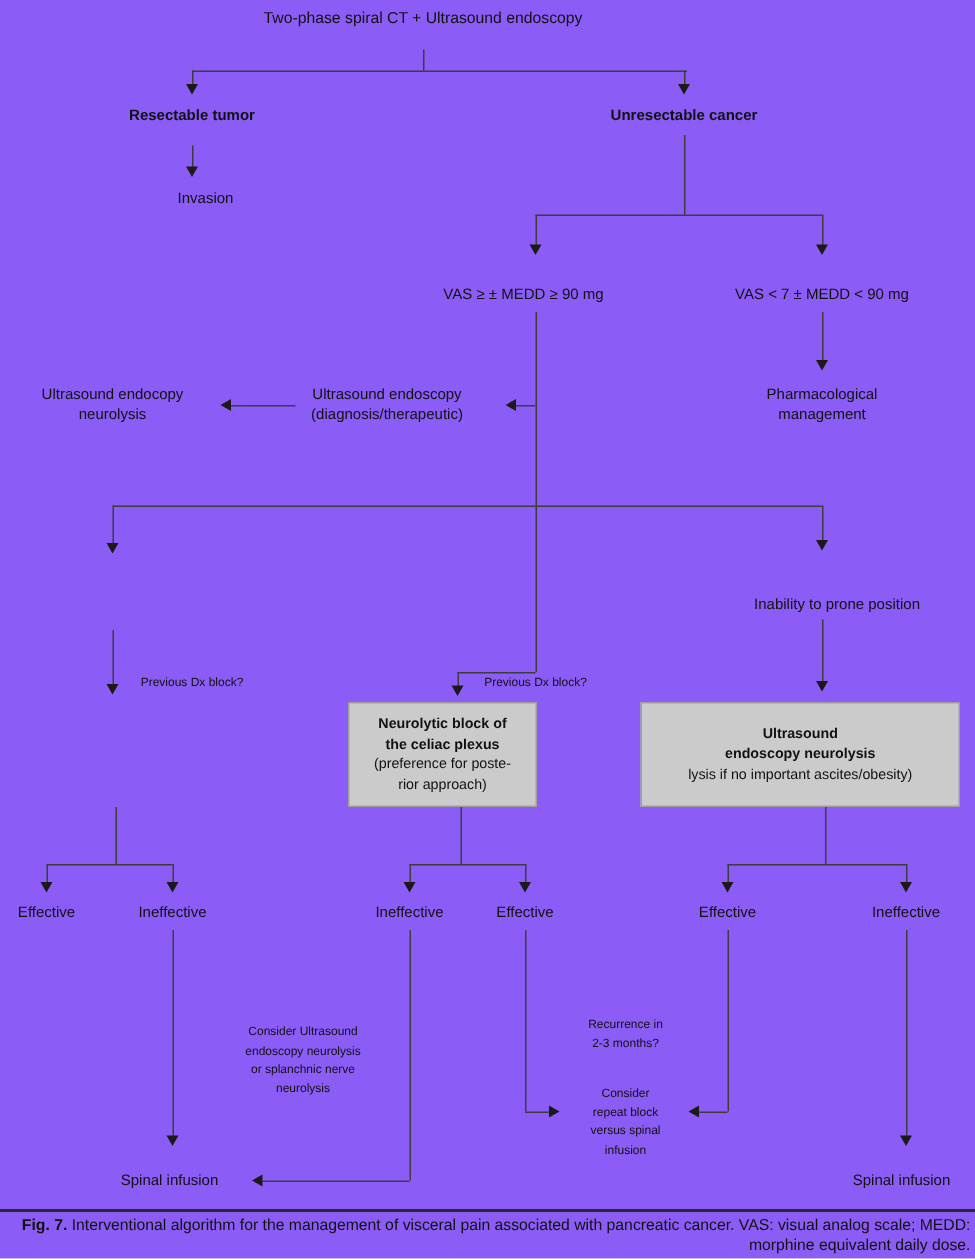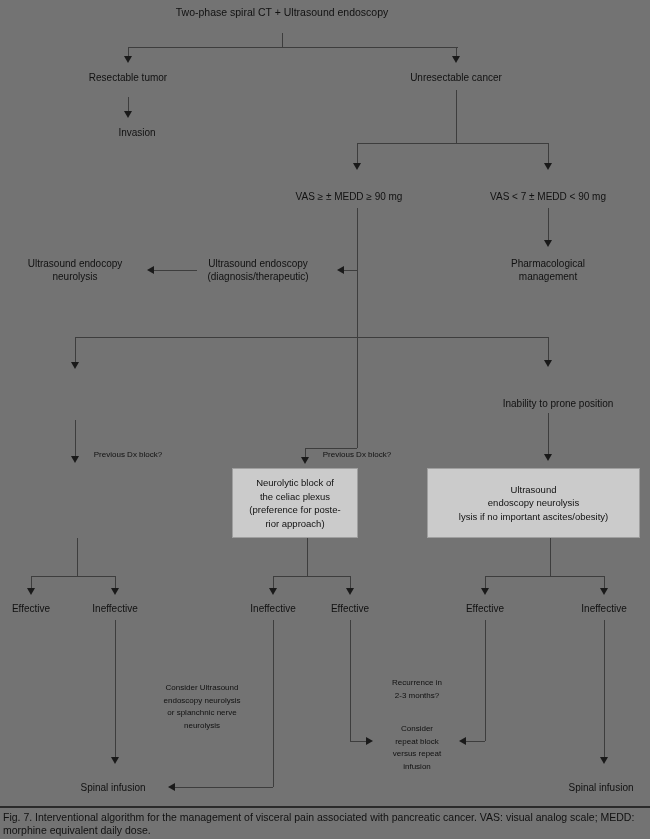--- a/index.html
+++ b/index.html
@@ -1,34 +1,34 @@
 <!DOCTYPE html>
 <html><head>
 <meta charset="utf-8">
 <style>
   html,body{margin:0;padding:0;background:#ffffff;}
-  #fig{position:relative;width:650px;height:839px;background:#737373;overflow:hidden;
+  #fig{position:relative;width:650px;height:839px;background:#8b5cf6;overflow:hidden;
        font-family:"Liberation Sans","DejaVu Sans",sans-serif;color:#111;}
   .v{position:absolute;width:1px;background:#3d3d3d;}
   .h{position:absolute;height:1px;background:#3d3d3d;}
   .ah{position:absolute;width:0;height:0;}
   .ad{border-left:4px solid transparent;border-right:4px solid transparent;border-top:7px solid #1a1a1a;}
   .al{border-top:4px solid transparent;border-bottom:4px solid transparent;border-right:7px solid #1a1a1a;}
   .ar{border-top:4px solid transparent;border-bottom:4px solid transparent;border-left:7px solid #1a1a1a;}
   .txt{position:absolute;font-size:10px;line-height:13px;text-align:center;
        transform:translateX(-50%);white-space:nowrap;color:#111;}
-  .bold{font-weight:normal;}
+  .bold{font-weight:bold;}
   .small{font-size:8px;line-height:12.5px;}
   .title{font-size:10.5px;}
   .gbox{position:absolute;background:#cbcbcb;border:1px solid #9f9f9f;box-sizing:border-box;
         display:flex;flex-direction:column;justify-content:center;text-align:center;
         font-size:9.5px;line-height:13.5px;}
   .caprule{position:absolute;left:0;top:806px;width:650px;height:2px;background:#2a2a2a;}
   .caption{position:absolute;left:3px;top:811px;width:644px;font-size:10.5px;line-height:12.5px;
-           text-align:left;color:#111;}
+           text-align:right;color:#111;}
 </style>
 </head>
 <body>
 
 <div id="fig">
 
   <div class="v" style="left:282px;top:33px;height:14px"></div>
   <div class="h" style="left:128px;top:47px;width:330px"></div>
   <div class="v" style="left:128px;top:47px;height:10px"></div>
   <div class="ah ad" style="left:124px;top:56px"></div>
@@ -156,21 +156,21 @@
     <div>or splanchnic nerve</div>
     <div>neurolysis</div>
   </div>
   <div class="txt small" style="left:417px;top:677px">
     <div>Recurrence in</div>
     <div>2-3 months?</div>
   </div>
   <div class="txt small" style="left:417px;top:723px">
     <div>Consider</div>
     <div>repeat block</div>
-    <div>versus repeat</div>
+    <div>versus spinal</div>
     <div>infusion</div>
   </div>
 
   <div class="txt" style="left:113px;top:781px">Spinal infusion</div>
   <div class="txt" style="left:601px;top:781px">Spinal infusion</div>
 
   <div class="caprule"></div>
   <div class="caption">
     <span class="bold">Fig. 7.</span>
     <span>Interventional algorithm for the management of visceral pain associated with pancreatic cancer. VAS: visual analog scale; MEDD: morphine equivalent daily dose.</span>

